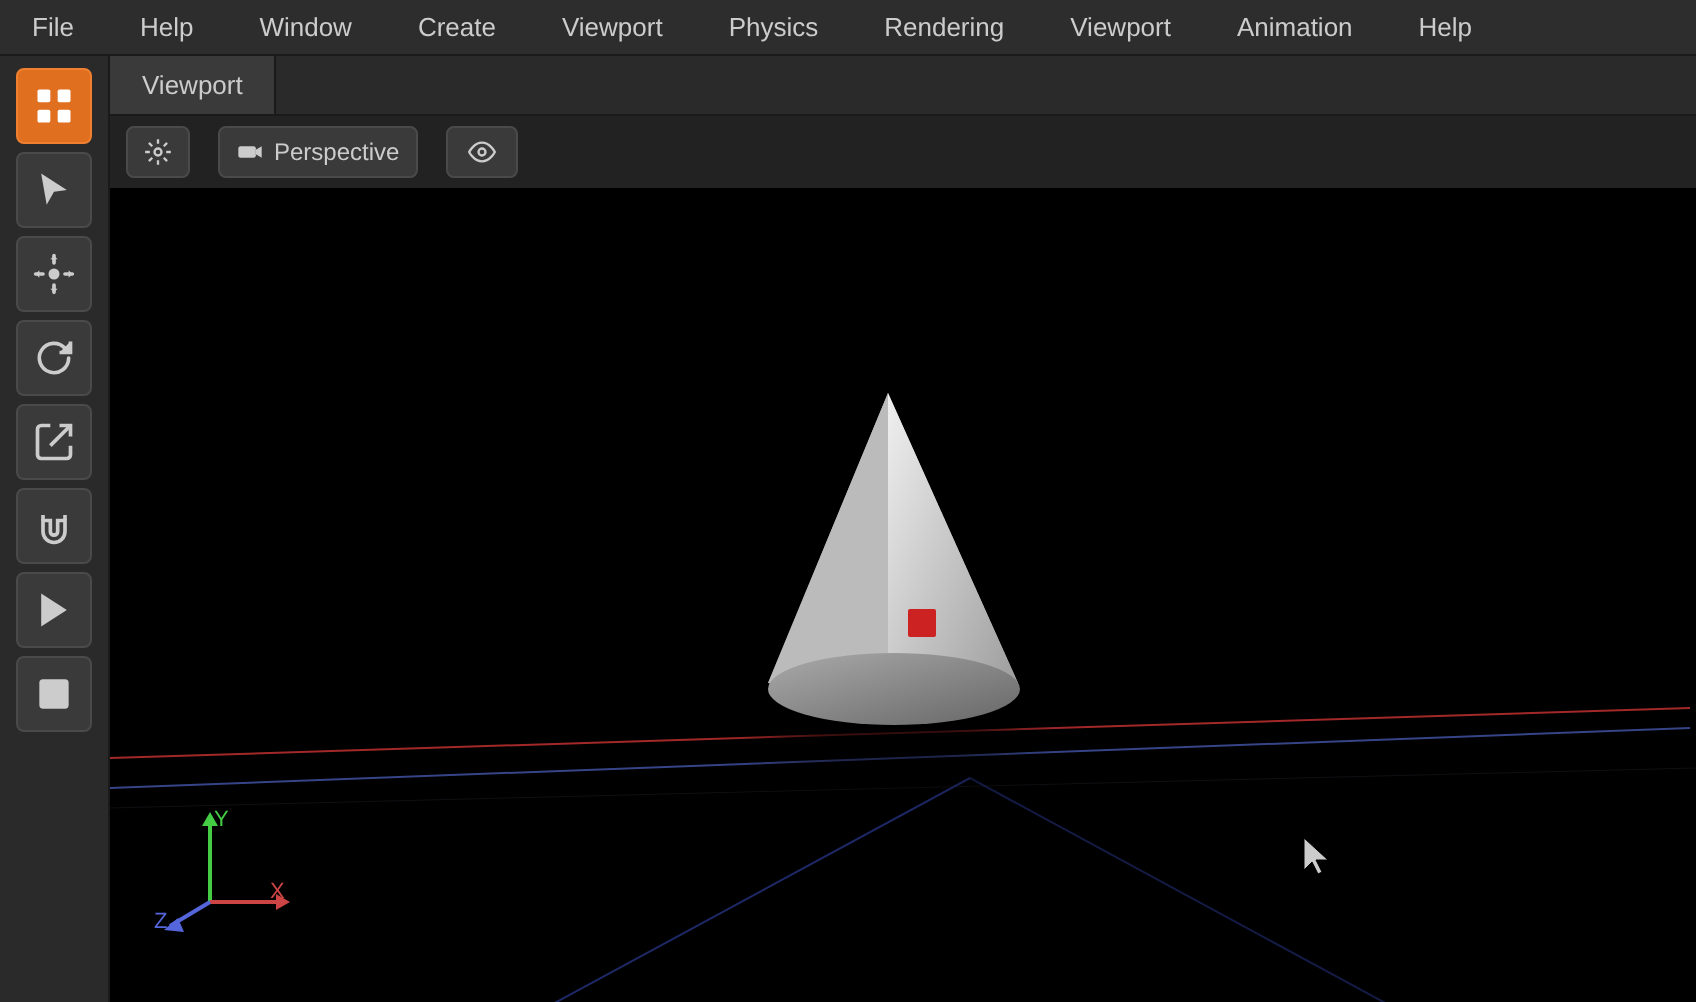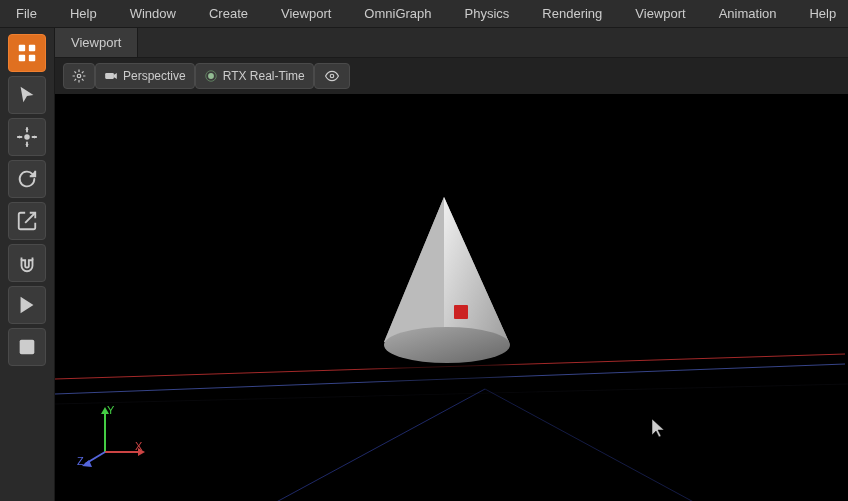--- a/index.html
+++ b/index.html
@@ -100,21 +100,21 @@
       align-items: center;
     }
 
     
     #viewport-toolbar {
       background: #222222;
       height: 36px;
       display: flex;
       align-items: center;
       padding: 0 8px;
-      gap: 0;
+      gap: 14px;
       flex-shrink: 0;
     }
     .vp-tool-btn {
       background: #3a3a3a;
       border: 1px solid #4a4a4a;
       border-radius: 4px;
       color: #cccccc;
       font-size: 12px;
       padding: 4px 8px;
       display: flex;
@@ -163,21 +163,20 @@
   </style>
 </head>
 <body>
 
 <div id="menu-bar">
   <span class="menu-item">File</span>
   <span class="menu-item">Help</span>
   <span class="menu-item">Window</span>
   <span class="menu-item">Create</span>
   <span class="menu-item">Viewport</span>
-  <span class="menu-item">OmniGraph</span>
   <span class="menu-item">Physics</span>
   <span class="menu-item">Rendering</span>
   <span class="menu-item">Viewport</span>
   <span class="menu-item">Animation</span>
   <span class="menu-item">Help</span>
 </div>
 
 <div id="main">
 
   <div id="left-toolbar">
@@ -257,27 +256,20 @@
       </div>
 
       <div class="vp-tool-btn">
         <svg width="14" height="14" viewBox="0 0 24 24" fill="#cccccc">
           <rect x="2" y="7" width="15" height="10" rx="2" fill="#cccccc"></rect>
           <polygon points="17,10 22,7 22,17 17,14" fill="#cccccc"></polygon>
         </svg>
         <span>Perspective</span>
       </div>
 
-      <div class="vp-tool-btn">
-        <svg width="14" height="14" viewBox="0 0 24 24" fill="none">
-          <circle cx="12" cy="12" r="5" fill="#aaddaa" opacity="0.8"></circle>
-          <circle cx="12" cy="12" r="9" stroke="#88cc88" stroke-width="1.5" fill="none" opacity="0.5"></circle>
-        </svg>
-        <span>RTX Real-Time</span>
-      </div>
 
       <div class="vp-tool-btn">
         <svg width="18" height="14" viewBox="0 0 24 24" fill="none" stroke="#cccccc" stroke-width="2">
           <path d="M1 12s4-8 11-8 11 8 11 8-4 8-11 8-11-8-11-8z"></path>
           <circle cx="12" cy="12" r="3"></circle>
         </svg>
       </div>
     </div>
 
     <div id="viewport-canvas">

